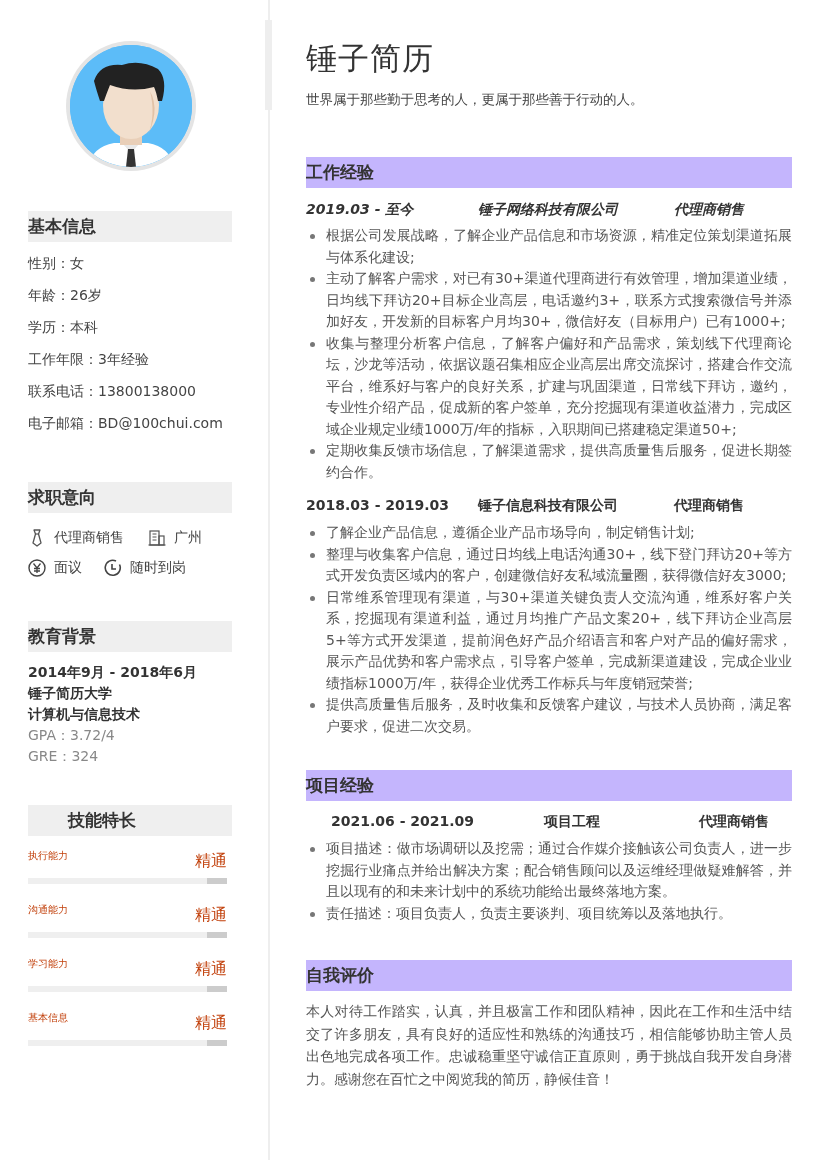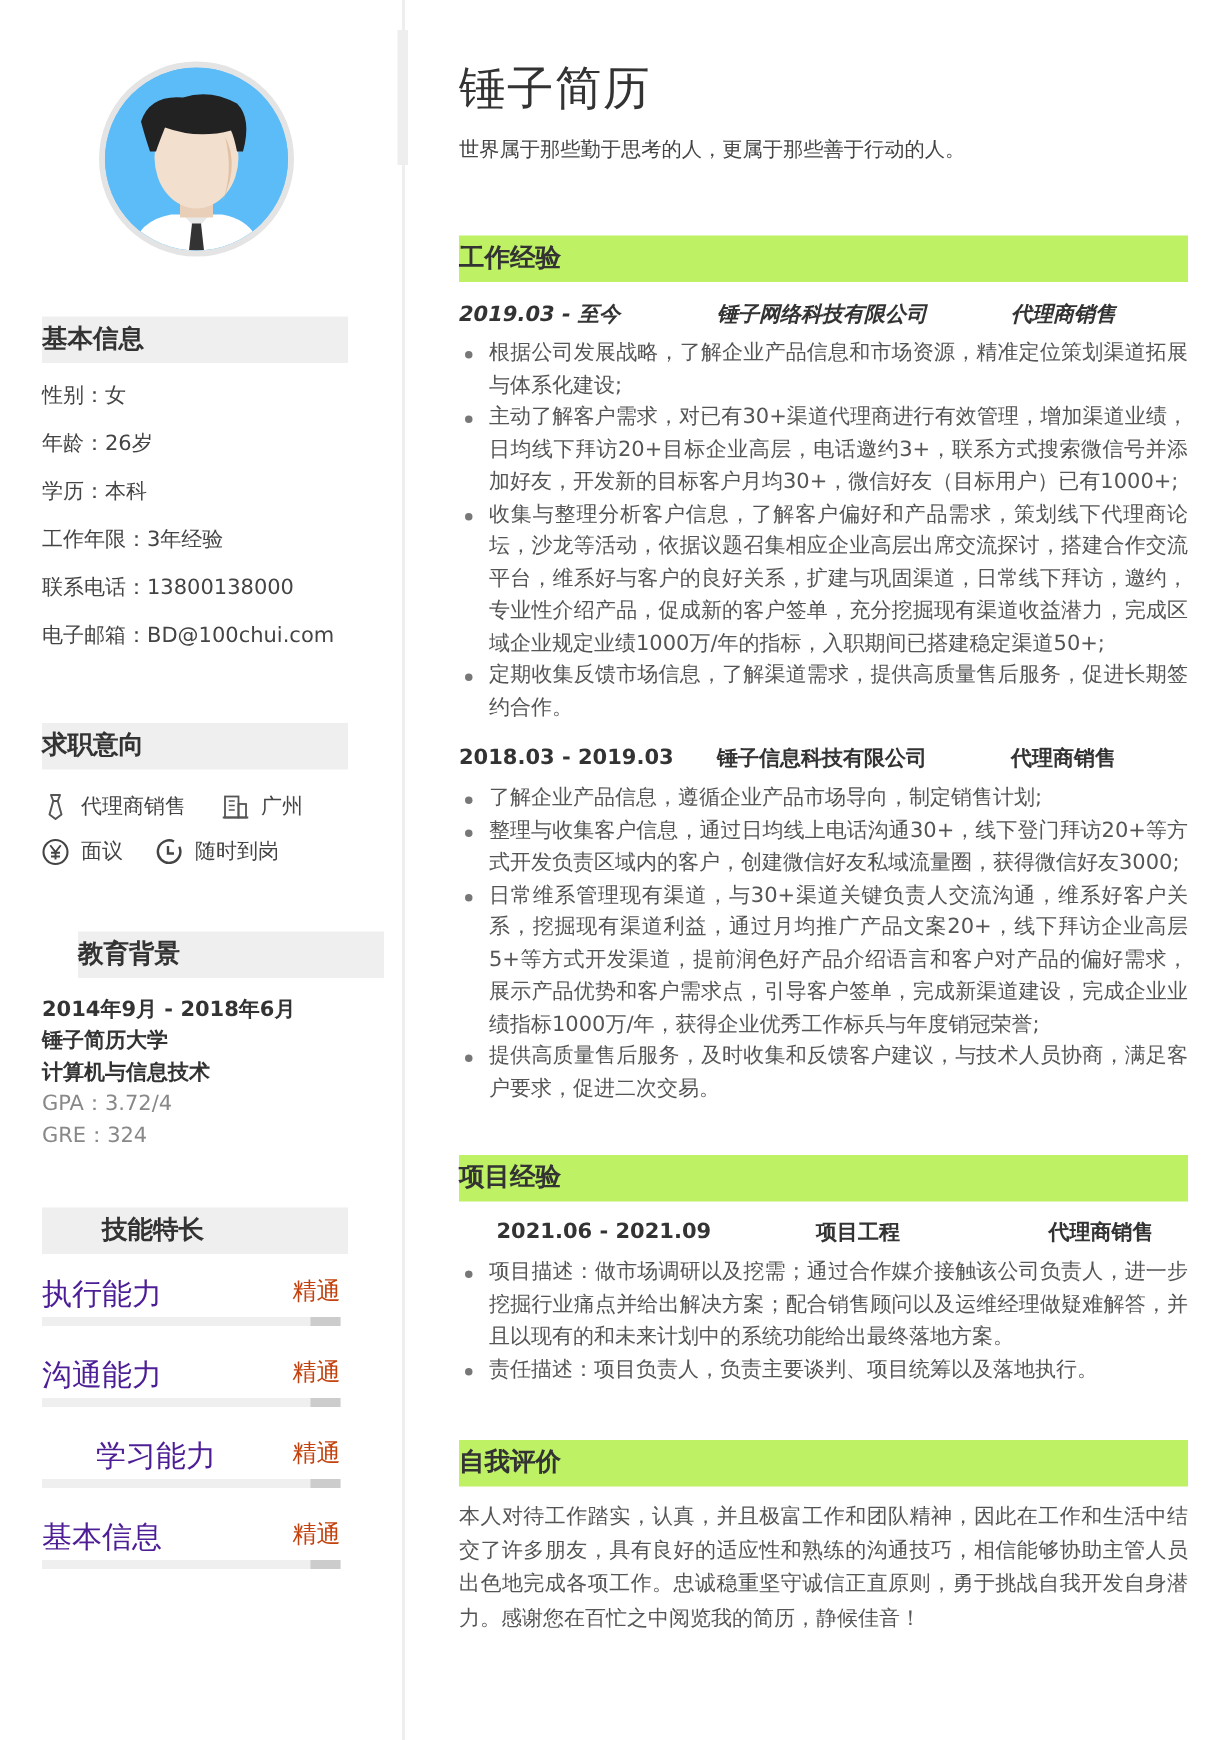--- a/index.html
+++ b/index.html
@@ -17,31 +17,31 @@
   .side-title { position: absolute; left: 0; width: 204px; height: 31px; background: #efefef; font-size: 17px; font-weight: bold; color: #333; line-height: 31px; padding-left: 0; }
   .info-item { position: absolute; left: 0; font-size: 14px; color: #444; white-space: nowrap; }
 
   .intent-row { position: absolute; left: 0; display: flex; align-items: center; font-size: 14px; color: #444; white-space: nowrap; }
   .intent-row .ic { width: 18px; height: 18px; display: inline-flex; align-items: center; justify-content: center; margin-right: 8px; }
   .intent-row .gap { width: 24px; }
 
   .edu-bold { position: absolute; left: 0; font-size: 14px; font-weight: bold; color: #333; white-space: nowrap; }
   .edu-light { position: absolute; left: 0; font-size: 14px; color: #888; white-space: nowrap; }
 
-  .skill-label { position: absolute; left: 0; font-size: 20px; color: #4c1d95; }
+  .skill-label { position: absolute; left: 0; font-size: 10px; color: #c2410c; }
   .skill-level { position: absolute; right: 5px; font-size: 16px; color: #c2410c; }
   .skill-bar { position: absolute; left: 0; width: 199px; height: 6px; background: #efefef; }
   .skill-bar .mark { position: absolute; right: 0; top: 0; width: 20px; height: 6px; background: #cccccc; }
 
   
   .main { position: absolute; left: 306px; top: 0; width: 486px; }
   .name { position: absolute; left: 0; top: 38px; font-size: 31px; color: #333; white-space: nowrap; letter-spacing: 1px; }
   .motto { position: absolute; left: 0; top: 91px; font-size: 13.5px; color: #444; white-space: nowrap; }
 
-  .sec-title { position: absolute; left: 0; width: 486px; height: 31px; background: #bef264; font-size: 17px; font-weight: bold; color: #333; line-height: 31px; }
+  .sec-title { position: absolute; left: 0; width: 486px; height: 31px; background: #c4b5fd; font-size: 17px; font-weight: bold; color: #333; line-height: 31px; }
 
   .job-head { position: absolute; left: 0; width: 486px; font-size: 14px; font-weight: bold; color: #333; height: 20px; }
   .job-head span { position: absolute; top: 0; white-space: nowrap; }
   .job-head .date { left: 0; }
   .job-head .company { left: 172px; }
   .job-head .role { left: 368px; }
 
   ul.bullets { position: absolute; left: 0; width: 486px; list-style: none; }
   ul.bullets li { position: relative; padding-left: 20px; font-size: 14px; color: #555; line-height: 21.5px; text-align: justify; }
   ul.bullets li::before { content: ""; position: absolute; left: 4px; top: 9px; width: 5px; height: 5px; border-radius: 50%; background: #777; }
@@ -111,42 +111,42 @@
     <span class="gap" style="width:22px;"></span>
     <span class="ic">
       <svg width="18" height="18" viewBox="0 0 18 18">
           <path d="M15.5 5.5 A7.5 7.5 0 1 1 12 2" fill="none" stroke="#444" stroke-width="1.6"></path>
           <path d="M8 5 L8 10 L12 10" fill="none" stroke="#444" stroke-width="1.6"></path>
         </svg>
     </span>
     <span>随时到岗</span>
   </div>
 
-  <div class="side-title" style="top:621px;margin-left:24px;">教育背景</div>
+  <div class="side-title" style="top:621px;">教育背景</div>
   <div class="edu-bold" style="top:664px;">2014年9月 - 2018年6月</div>
   <div class="edu-bold" style="top:685px;">锤子简历大学</div>
   <div class="edu-bold" style="top:706px;">计算机与信息技术</div>
   <div class="edu-light" style="top:727px;">GPA：3.72/4</div>
   <div class="edu-light" style="top:748px;">GRE：324</div>
 
   <div class="side-title" style="top:805px;padding-left:40px;">技能特长</div>
 
   <div class="skill-label" style="top:849px;">执行能力</div>
   <div class="skill-level" style="top:851px;">精通</div>
   <div class="skill-bar" style="top:878px;">
       <div class="mark"></div>
     </div>
 
   <div class="skill-label" style="top:903px;">沟通能力</div>
   <div class="skill-level" style="top:905px;">精通</div>
   <div class="skill-bar" style="top:932px;">
       <div class="mark"></div>
     </div>
 
-  <div class="skill-label" style="top:957px;margin-left:36px;">学习能力</div>
+  <div class="skill-label" style="top:957px;">学习能力</div>
   <div class="skill-level" style="top:959px;">精通</div>
   <div class="skill-bar" style="top:986px;">
       <div class="mark"></div>
     </div>
 
   <div class="skill-label" style="top:1011px;">基本信息</div>
   <div class="skill-level" style="top:1013px;">精通</div>
   <div class="skill-bar" style="top:1040px;">
       <div class="mark"></div>
     </div>

